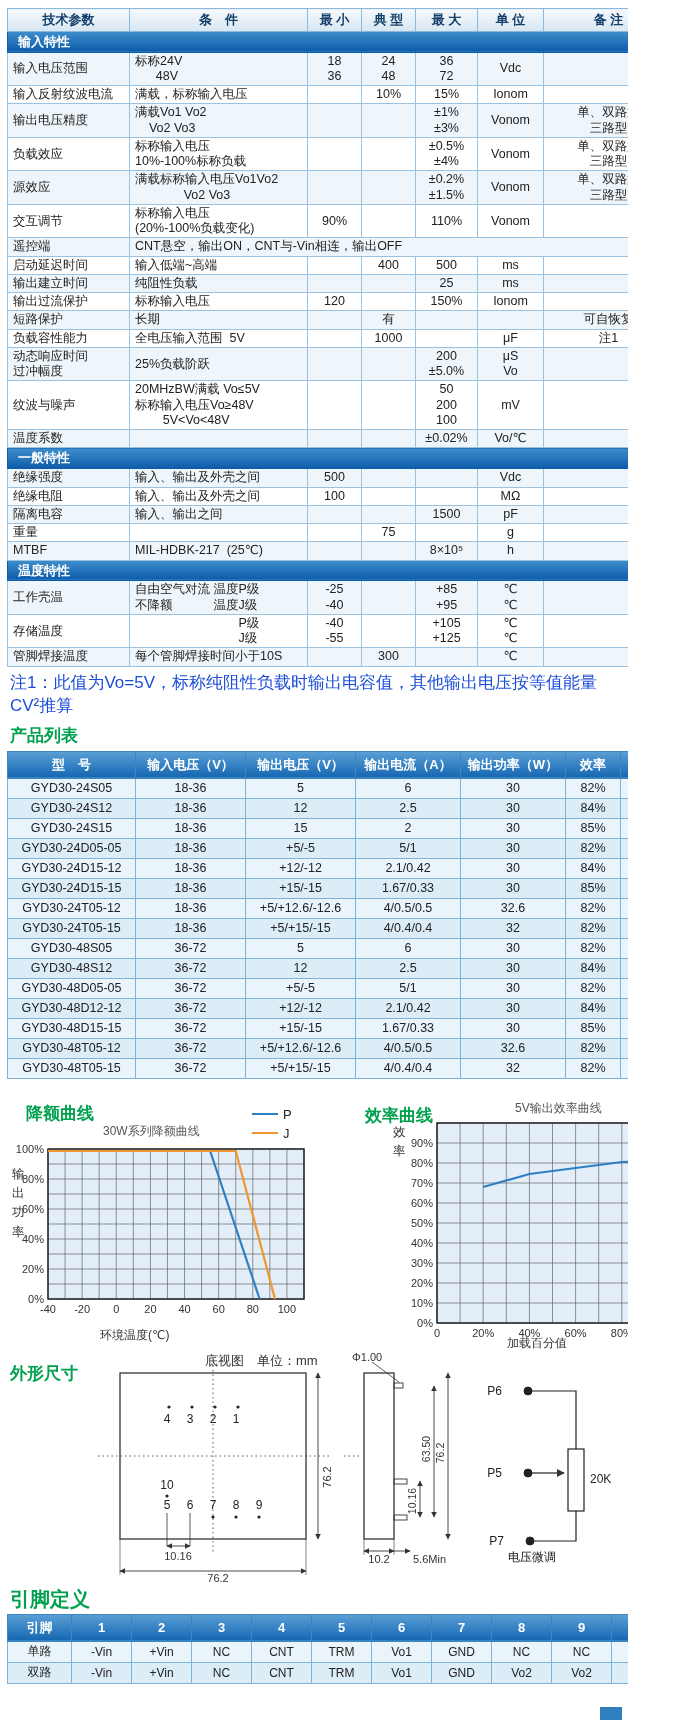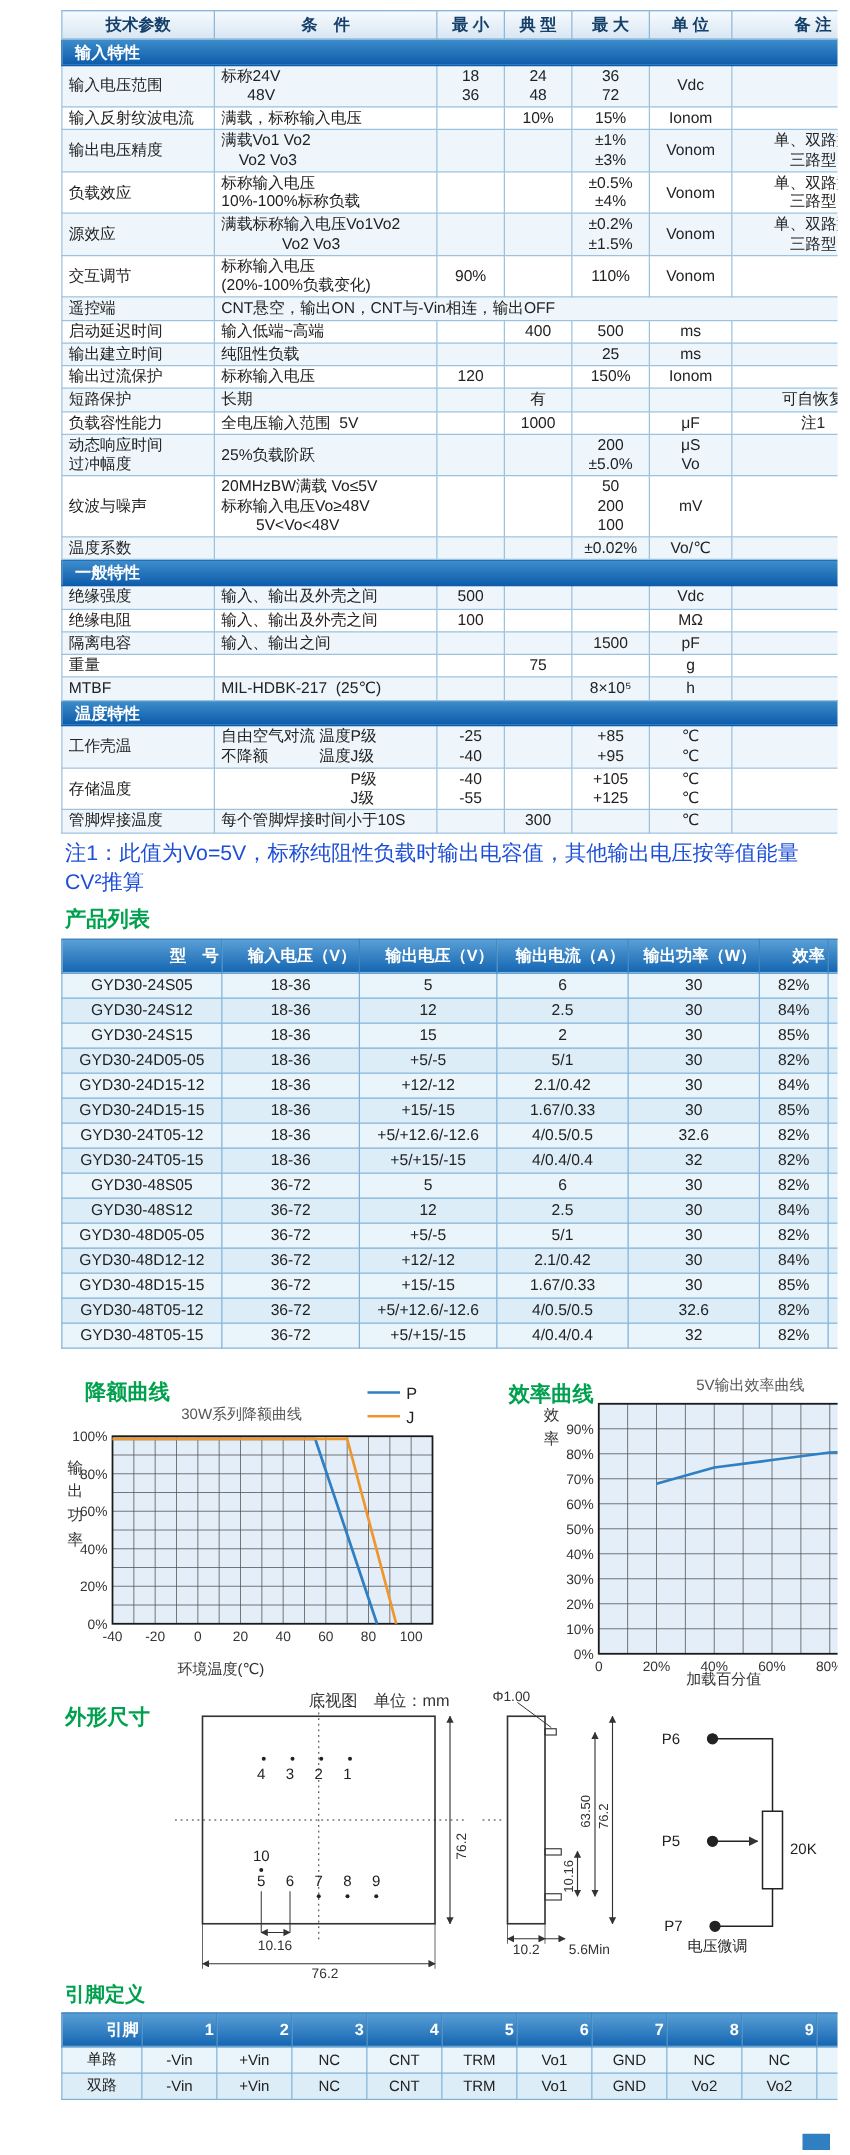--- a/index.html
+++ b/index.html
@@ -1,17 +1,17 @@
 <!DOCTYPE html>
 <html><head>
 <meta charset="utf-8">
 <style>
   html,body{margin:0;padding:0;background:#fff;}
   body{font-family:"Liberation Sans","DejaVu Sans",sans-serif;color:#222;}
-  .page{width:628px;height:1724px;position:relative;overflow:hidden;background:#fff;padding-left:42px;}
+  .page{width:628px;height:1724px;position:relative;overflow:hidden;background:#fff;}
 
   table{border-collapse:collapse;table-layout:fixed;}
 
   
   .spec{margin:8px 7px 2px 7px;width:666px;font-size:12.5px;line-height:1.22;border:1.5px solid #2b6da9;}
   .spec th{background:linear-gradient(#f6fafd,#d7e6f2);color:#143f6a;font-weight:bold;font-size:13px;
            padding:3px 2px;border:1px solid #8cb8dc;text-align:center;}
   .spec td{border:1px solid #9cc2e0;padding:1px 5px;vertical-align:middle;}
   .spec tr.sec td{background:linear-gradient(#3e8dcb,#0d5cab);color:#fff;font-weight:bold;border:1px solid #0d5cab;
            padding:2px 10px;font-size:13px;text-align:left;}
@@ -20,21 +20,21 @@
   .spec td.c-num{text-align:center;white-space:pre-line;}
   .spec tbody tr:nth-child(even):not(.sec){background:#eef6fb;}
 
   .note{font-size:17px;margin:4px 10px 6px 10px;color:#1d4ed8;}
 
   h2.green{color:#00a14e;font-size:17px;line-height:1;margin:10px 0 7px 10px;font-weight:bold;}
 
   
   .blue-table{margin:0 7px;width:666px;font-size:12.5px;text-align:center;border:1.5px solid #2b6da9;}
   .blue-table th{background:linear-gradient(#5aa0d6,#1566b2);color:#fff;font-weight:bold;padding:4px 2px;
-           border:1px solid #3f86c0;font-size:13px;text-align:right;}
+           border:1px solid #3f86c0;font-size:13px;}
   .blue-table td{border:1px solid #7fb2d9;padding:2.5px 2px;}
   .blue-table tbody tr:nth-child(odd) td{background:#eaf4fb;}
   .blue-table tbody tr:nth-child(even) td{background:#dcedf8;}
   .pins{font-size:12px;}
   .pins td{padding:1.5px 2px;}
 
   
   .charts-row{display:flex;width:680px;height:266px;margin-top:4px;}
   .chart-block{position:relative;}
   .chart-block.left{width:345px;}
@@ -693,21 +693,21 @@
         <circle cx="530" cy="192" r="4" fill="#222"></circle>
       </g>
       <text x="502" y="46" font-size="12" fill="#222" text-anchor="end">P6</text>
       <text x="502" y="128" font-size="12" fill="#222" text-anchor="end">P5</text>
       <text x="504" y="196" font-size="12" fill="#222" text-anchor="end">P7</text>
       <text x="590" y="134" font-size="12" fill="#222">20K</text>
       <text x="508" y="212" font-size="12" fill="#222">电压微调</text>
     </svg>
   </div>
 
-  <h2 class="green" style="margin:2px 0 5px 10px;font-size:16px;">引脚定义</h2>
+  <h2 class="green" style="margin:2px 0 5px 10px;font-size:20px;">引脚定义</h2>
   <table class="blue-table pins">
     <colgroup>
       <col style="width:64px">
         <col style="width:60px">
         <col style="width:60px">
         <col style="width:60px">
         <col style="width:60px">
       <col style="width:60px">
         <col style="width:60px">
         <col style="width:60px">

